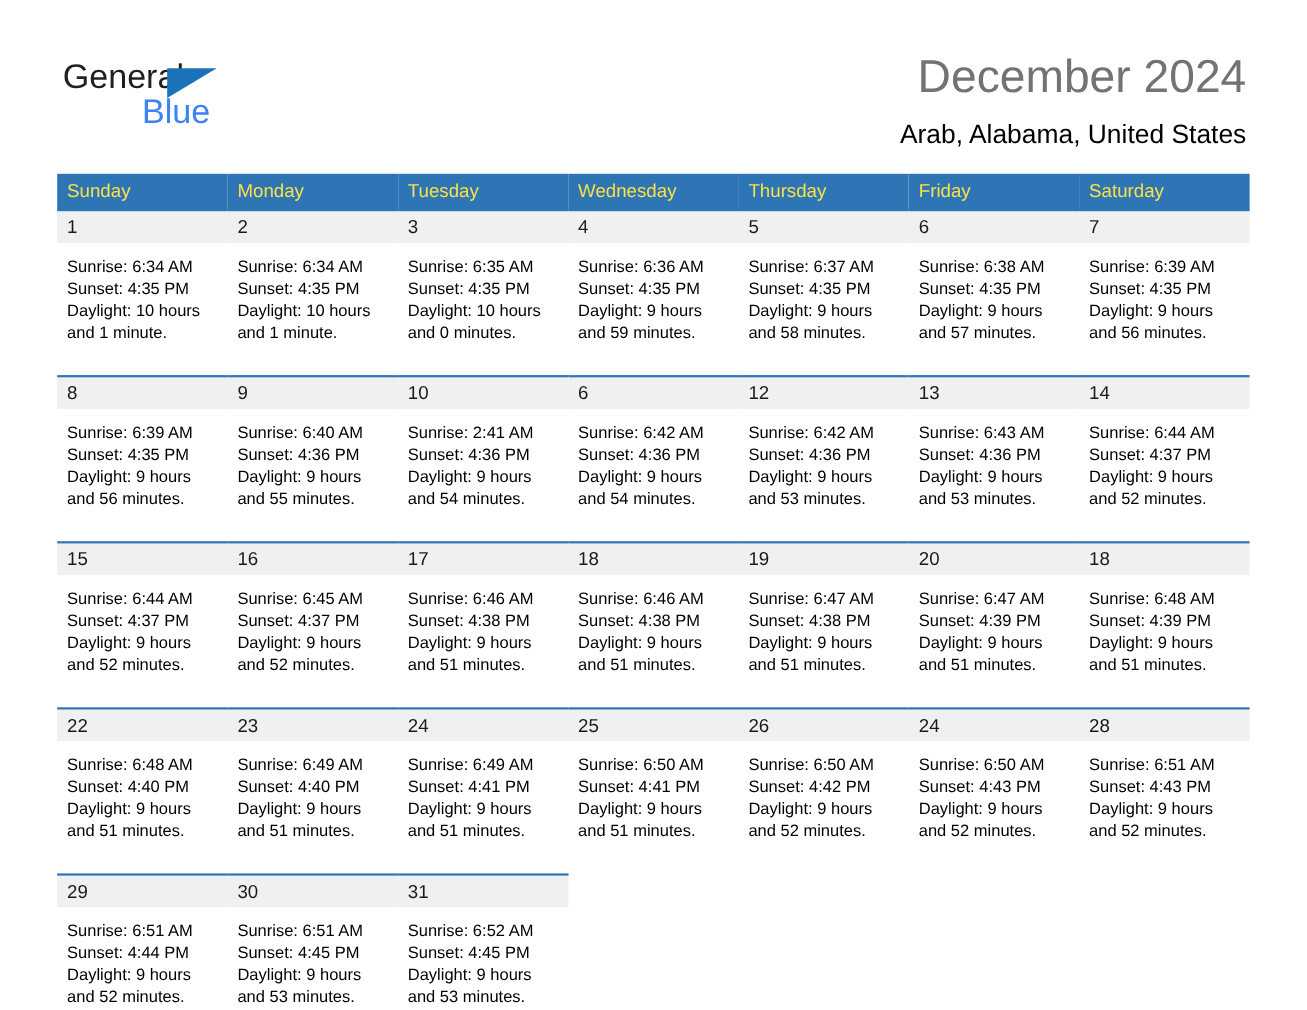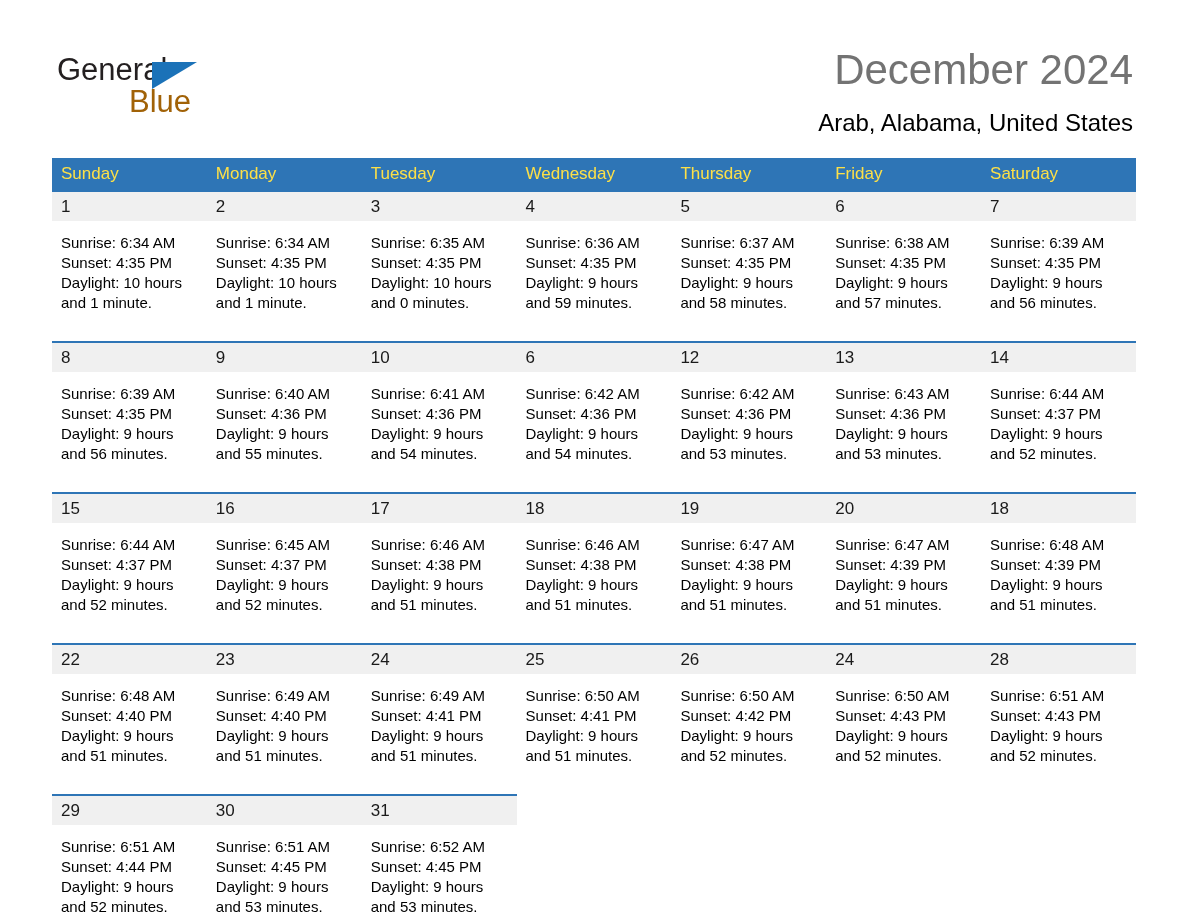--- a/index.html
+++ b/index.html
@@ -52,21 +52,21 @@
     width: 0;
     height: 0;
     border-left: 45px solid #1b72b8;
     border-bottom: 27px solid transparent;
   }
   .logo-line2 {
     position: absolute;
     left: 72px;
     top: 32px;
     font-size: 31px;
-    color: #a16207;
+    color: #3b82f6;
     line-height: 36px;
     white-space: nowrap;
   }
   .title-block {
     position: absolute;
     right: 55px;
     top: 44px;
     text-align: right;
   }
   .cal-title {
@@ -241,21 +241,21 @@
           <span class="info-line">Sunrise: 6:39 AM</span>
           <span class="info-line">Sunset: 4:35 PM</span>
           <span class="daylight-line">Daylight: 9 hours and 56 minutes.</span>
         </td>
         <td>
           <span class="info-line">Sunrise: 6:40 AM</span>
           <span class="info-line">Sunset: 4:36 PM</span>
           <span class="daylight-line">Daylight: 9 hours and 55 minutes.</span>
         </td>
         <td>
-          <span class="info-line">Sunrise: 6:41 AM</span>
+          <span class="info-line">Sunrise: 2:41 AM</span>
           <span class="info-line">Sunset: 4:36 PM</span>
           <span class="daylight-line">Daylight: 9 hours and 54 minutes.</span>
         </td>
         <td>
           <span class="info-line">Sunrise: 6:42 AM</span>
           <span class="info-line">Sunset: 4:36 PM</span>
           <span class="daylight-line">Daylight: 9 hours and 54 minutes.</span>
         </td>
         <td>
           <span class="info-line">Sunrise: 6:42 AM</span>

